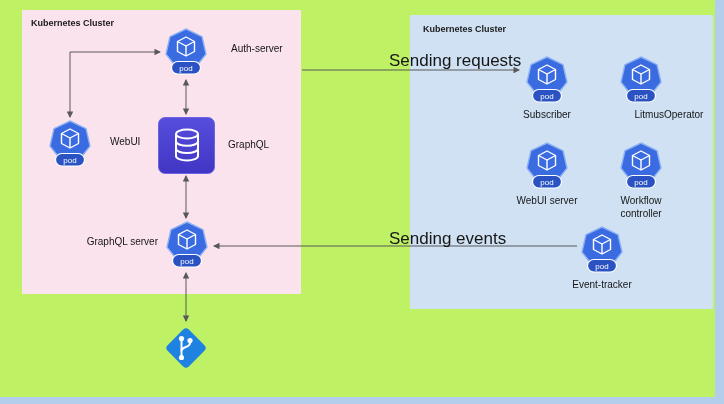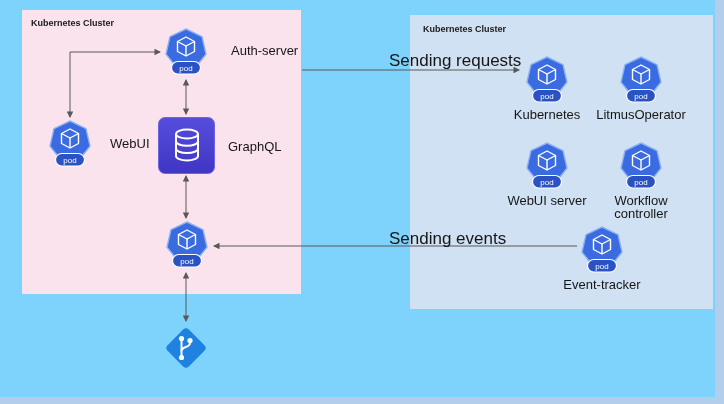--- a/index.html
+++ b/index.html
@@ -1,23 +1,23 @@
 <!DOCTYPE html>
 <html style="--control-cluster-fill: #fbe3ed; --execution-cluster-fill: #cfe1f3; --pod-fill: #3b6be0; --pod-stroke: #8ab0f5; --pod-badge-fill: #2a52c2; --mongodb-fill: #574ddc; --git-fill: #1f82e0; --arrow: #595959; --edge-bar: #b3cdec;"><head>
 <meta charset="utf-8">
 <style>
   html,body{margin:0;padding:0}
   body{font-family:"Liberation Sans",sans-serif;background:#ffffff}
-  #canvas{position:relative;width:724px;height:404px;background:#7dd3fc;overflow:hidden}
+  #canvas{position:relative;width:724px;height:404px;background:#bef264;overflow:hidden}
   .cluster{position:absolute}
   #control-cluster{left:22px;top:10px;width:279px;height:284px;background:var(--control-cluster-fill,#fbe3ed)}
   #execution-cluster{left:410px;top:15px;width:303px;height:294px;background:var(--execution-cluster-fill,#cfe1f3)}
   .cluster-label{position:absolute;left:9px;top:8px;font-size:9px;font-weight:700;color:#1a1a1a;white-space:nowrap}
   .pod{position:absolute;width:46px;height:50px}
-  .node-label{position:absolute;font-size:13px;color:#161616;white-space:nowrap}
+  .node-label{position:absolute;font-size:10px;color:#161616;white-space:nowrap}
   .node-label.center{text-align:center;white-space:normal;line-height:13px}
   .edge-label{position:absolute;font-size:17px;color:#161616;white-space:nowrap}
   #edges{position:absolute;left:0;top:0;pointer-events:none}
   #mongodb-node{position:absolute;left:158px;top:117px;width:57px;height:57px;border-radius:7px;
     background:linear-gradient(180deg,var(--mongodb-fill,#574ddc),#4136c4);
     border:1px solid #6c63e8;box-sizing:border-box;display:flex;align-items:center;justify-content:center}
   #git-icon{position:absolute;left:162px;top:324px;width:48px;height:48px}
   .edge-bar{position:absolute;background:var(--edge-bar,#b3cdec)}
   #right-edge-bar{right:0;top:0;width:9px;height:404px}
   #bottom-edge-bar{left:0;bottom:0;width:724px;height:7px}
@@ -113,22 +113,23 @@
     <g fill="#ffffff">
       <circle cx="19.5" cy="14.5" r="2.6"></circle>
       <circle cx="19.5" cy="33.5" r="2.6"></circle>
       <circle cx="28" cy="16.5" r="2.6"></circle>
     </g>
   </svg>
 
   <div class="node-label" style="left:231px;top:43px">Auth-server</div>
   <div class="node-label" style="left:110px;top:136px">WebUI</div>
   <div class="node-label" style="left:228px;top:139px">GraphQL</div>
-  <div class="node-label center" style="left:502px;top:108px;width:90px">Kubernetes</div>
-  <div class="node-label center" style="left:592px;top:108px;width:98px">LitmusOperator</div>
+  <div class="node-label" style="left:58px;top:236px;width:100px;text-align:right">GraphQL server</div>
+  <div class="node-label center" style="left:502px;top:108px;width:90px">Subscriber</div>
+  <div class="node-label center" style="left:620px;top:108px;width:98px">LitmusOperator</div>
   <div class="node-label center" style="left:502px;top:194px;width:90px">WebUI server</div>
   <div class="node-label center" style="left:612px;top:194px;width:58px">Workflow controller</div>
   <div class="node-label center" style="left:556px;top:278px;width:92px">Event-tracker</div>
 
   <div class="edge-label" style="left:389px;top:51px">Sending requests</div>
   <div class="edge-label" style="left:389px;top:229px">Sending events</div>
 
   <div class="edge-bar" id="right-edge-bar"></div>
   <div class="edge-bar" id="bottom-edge-bar"></div>
 

